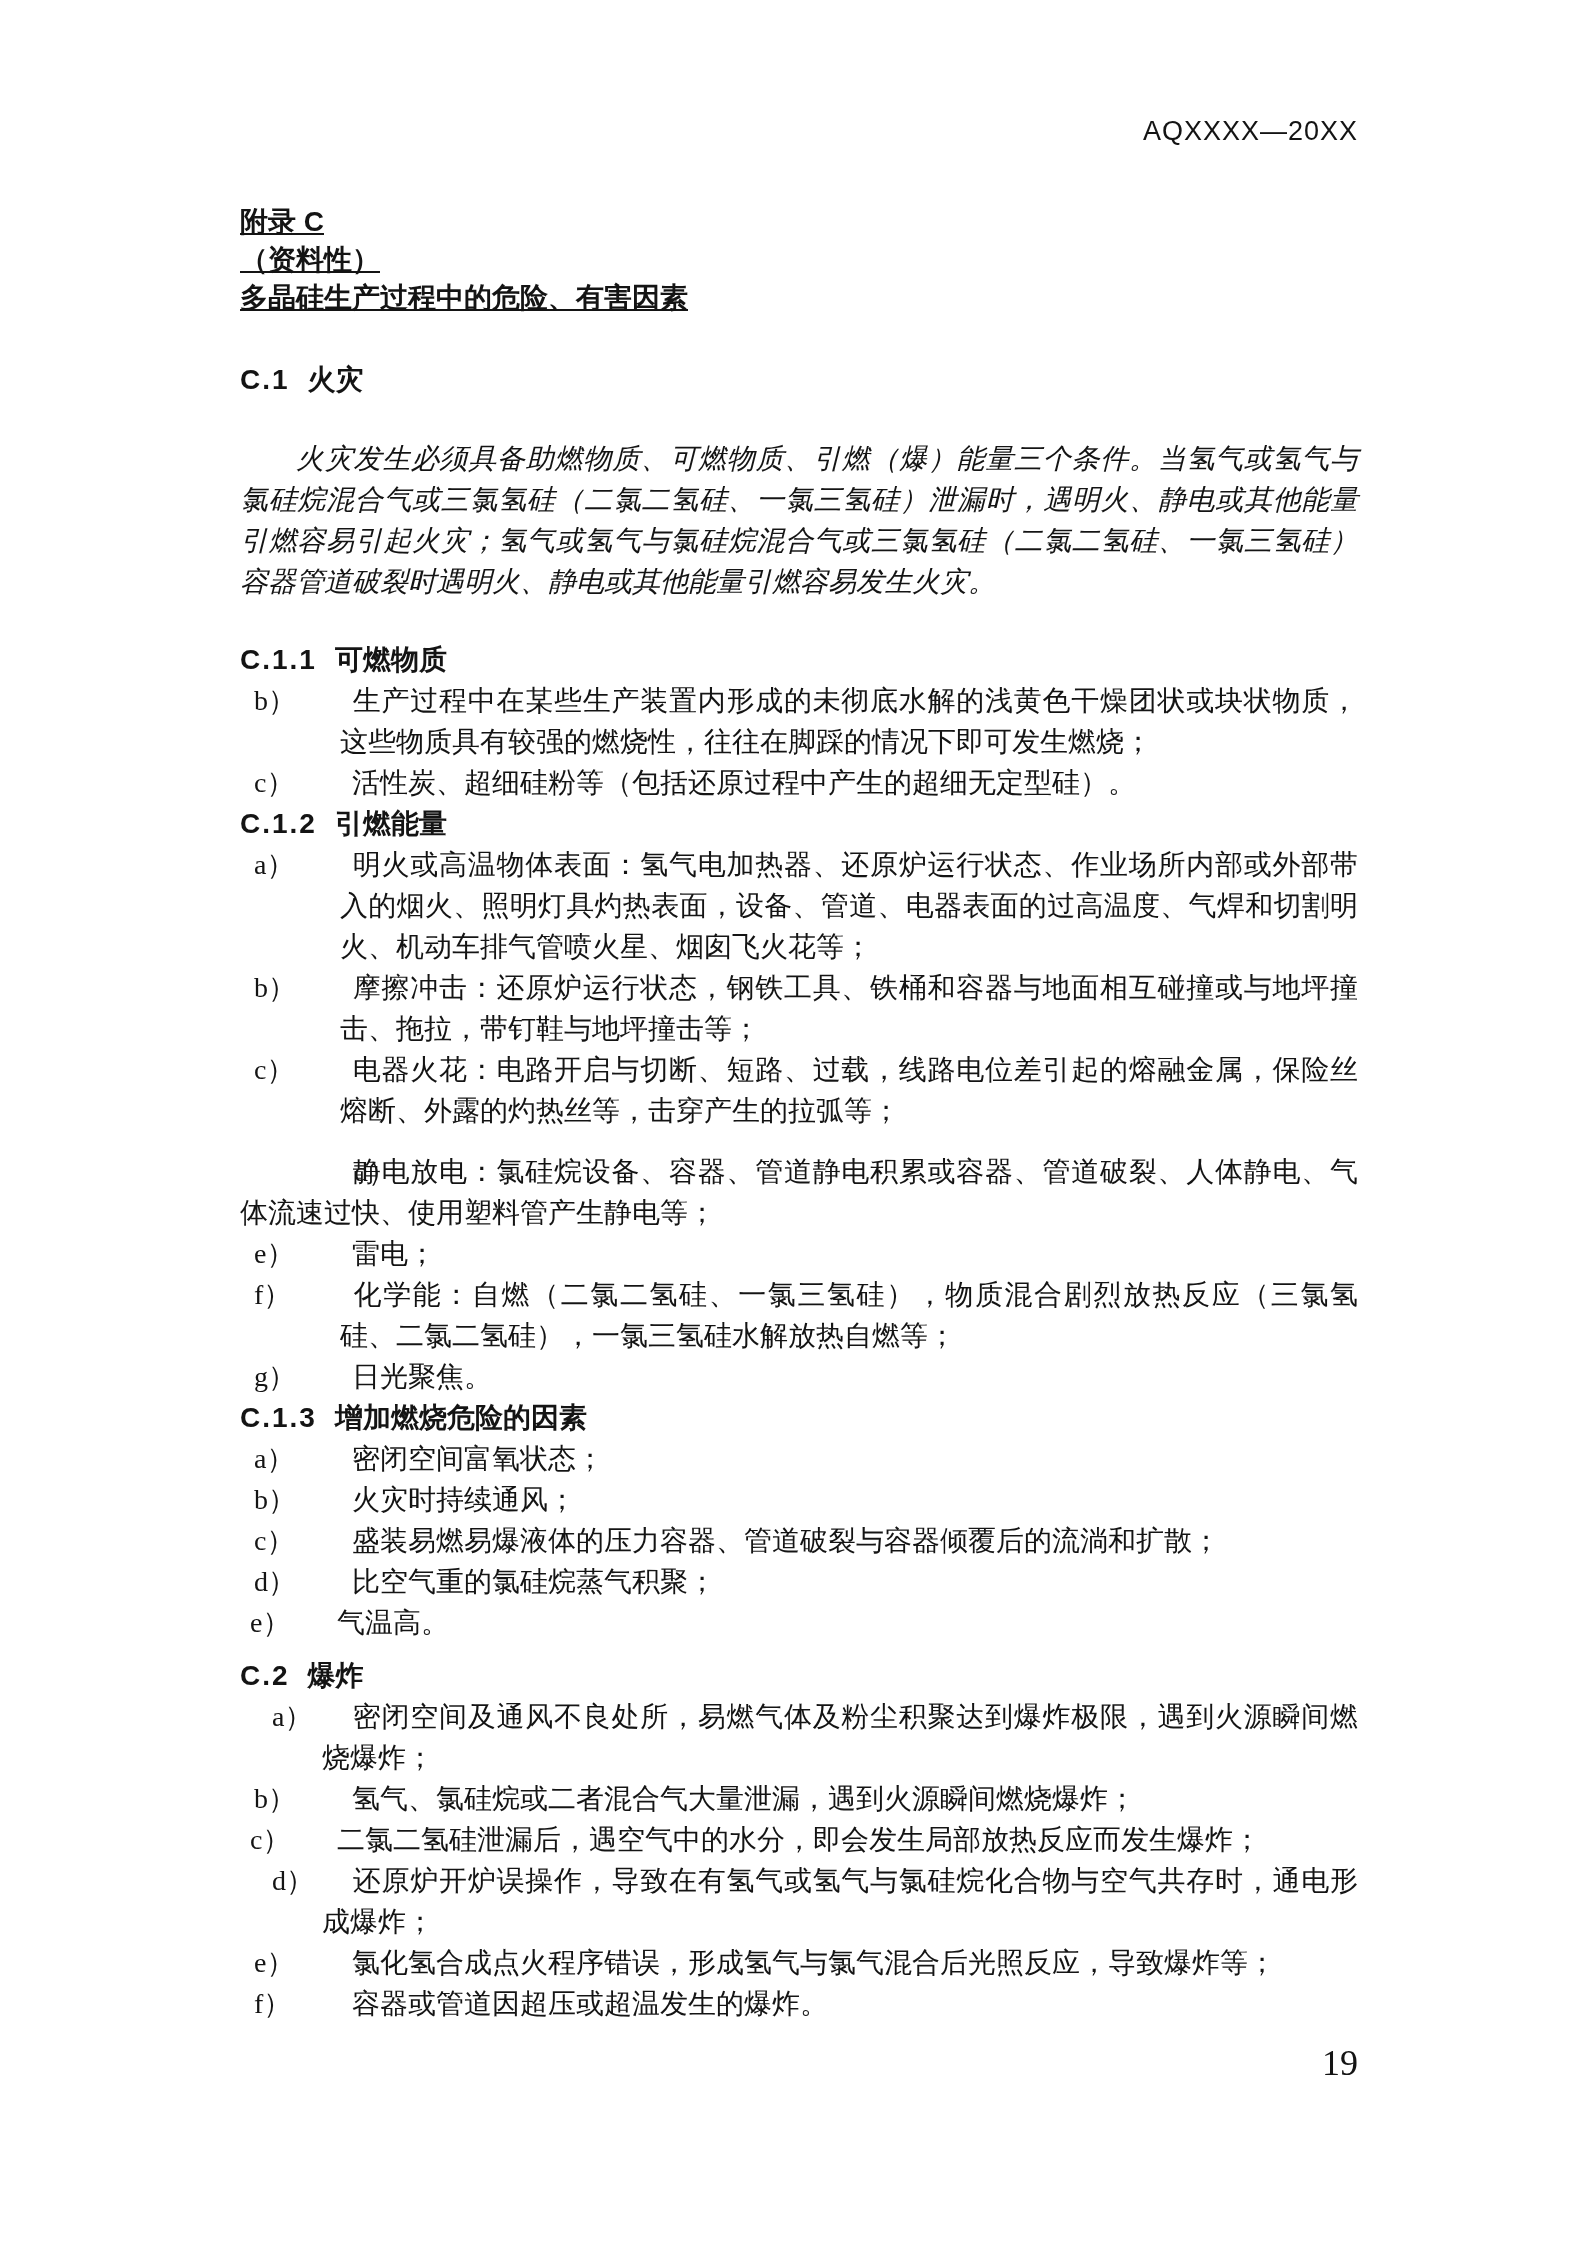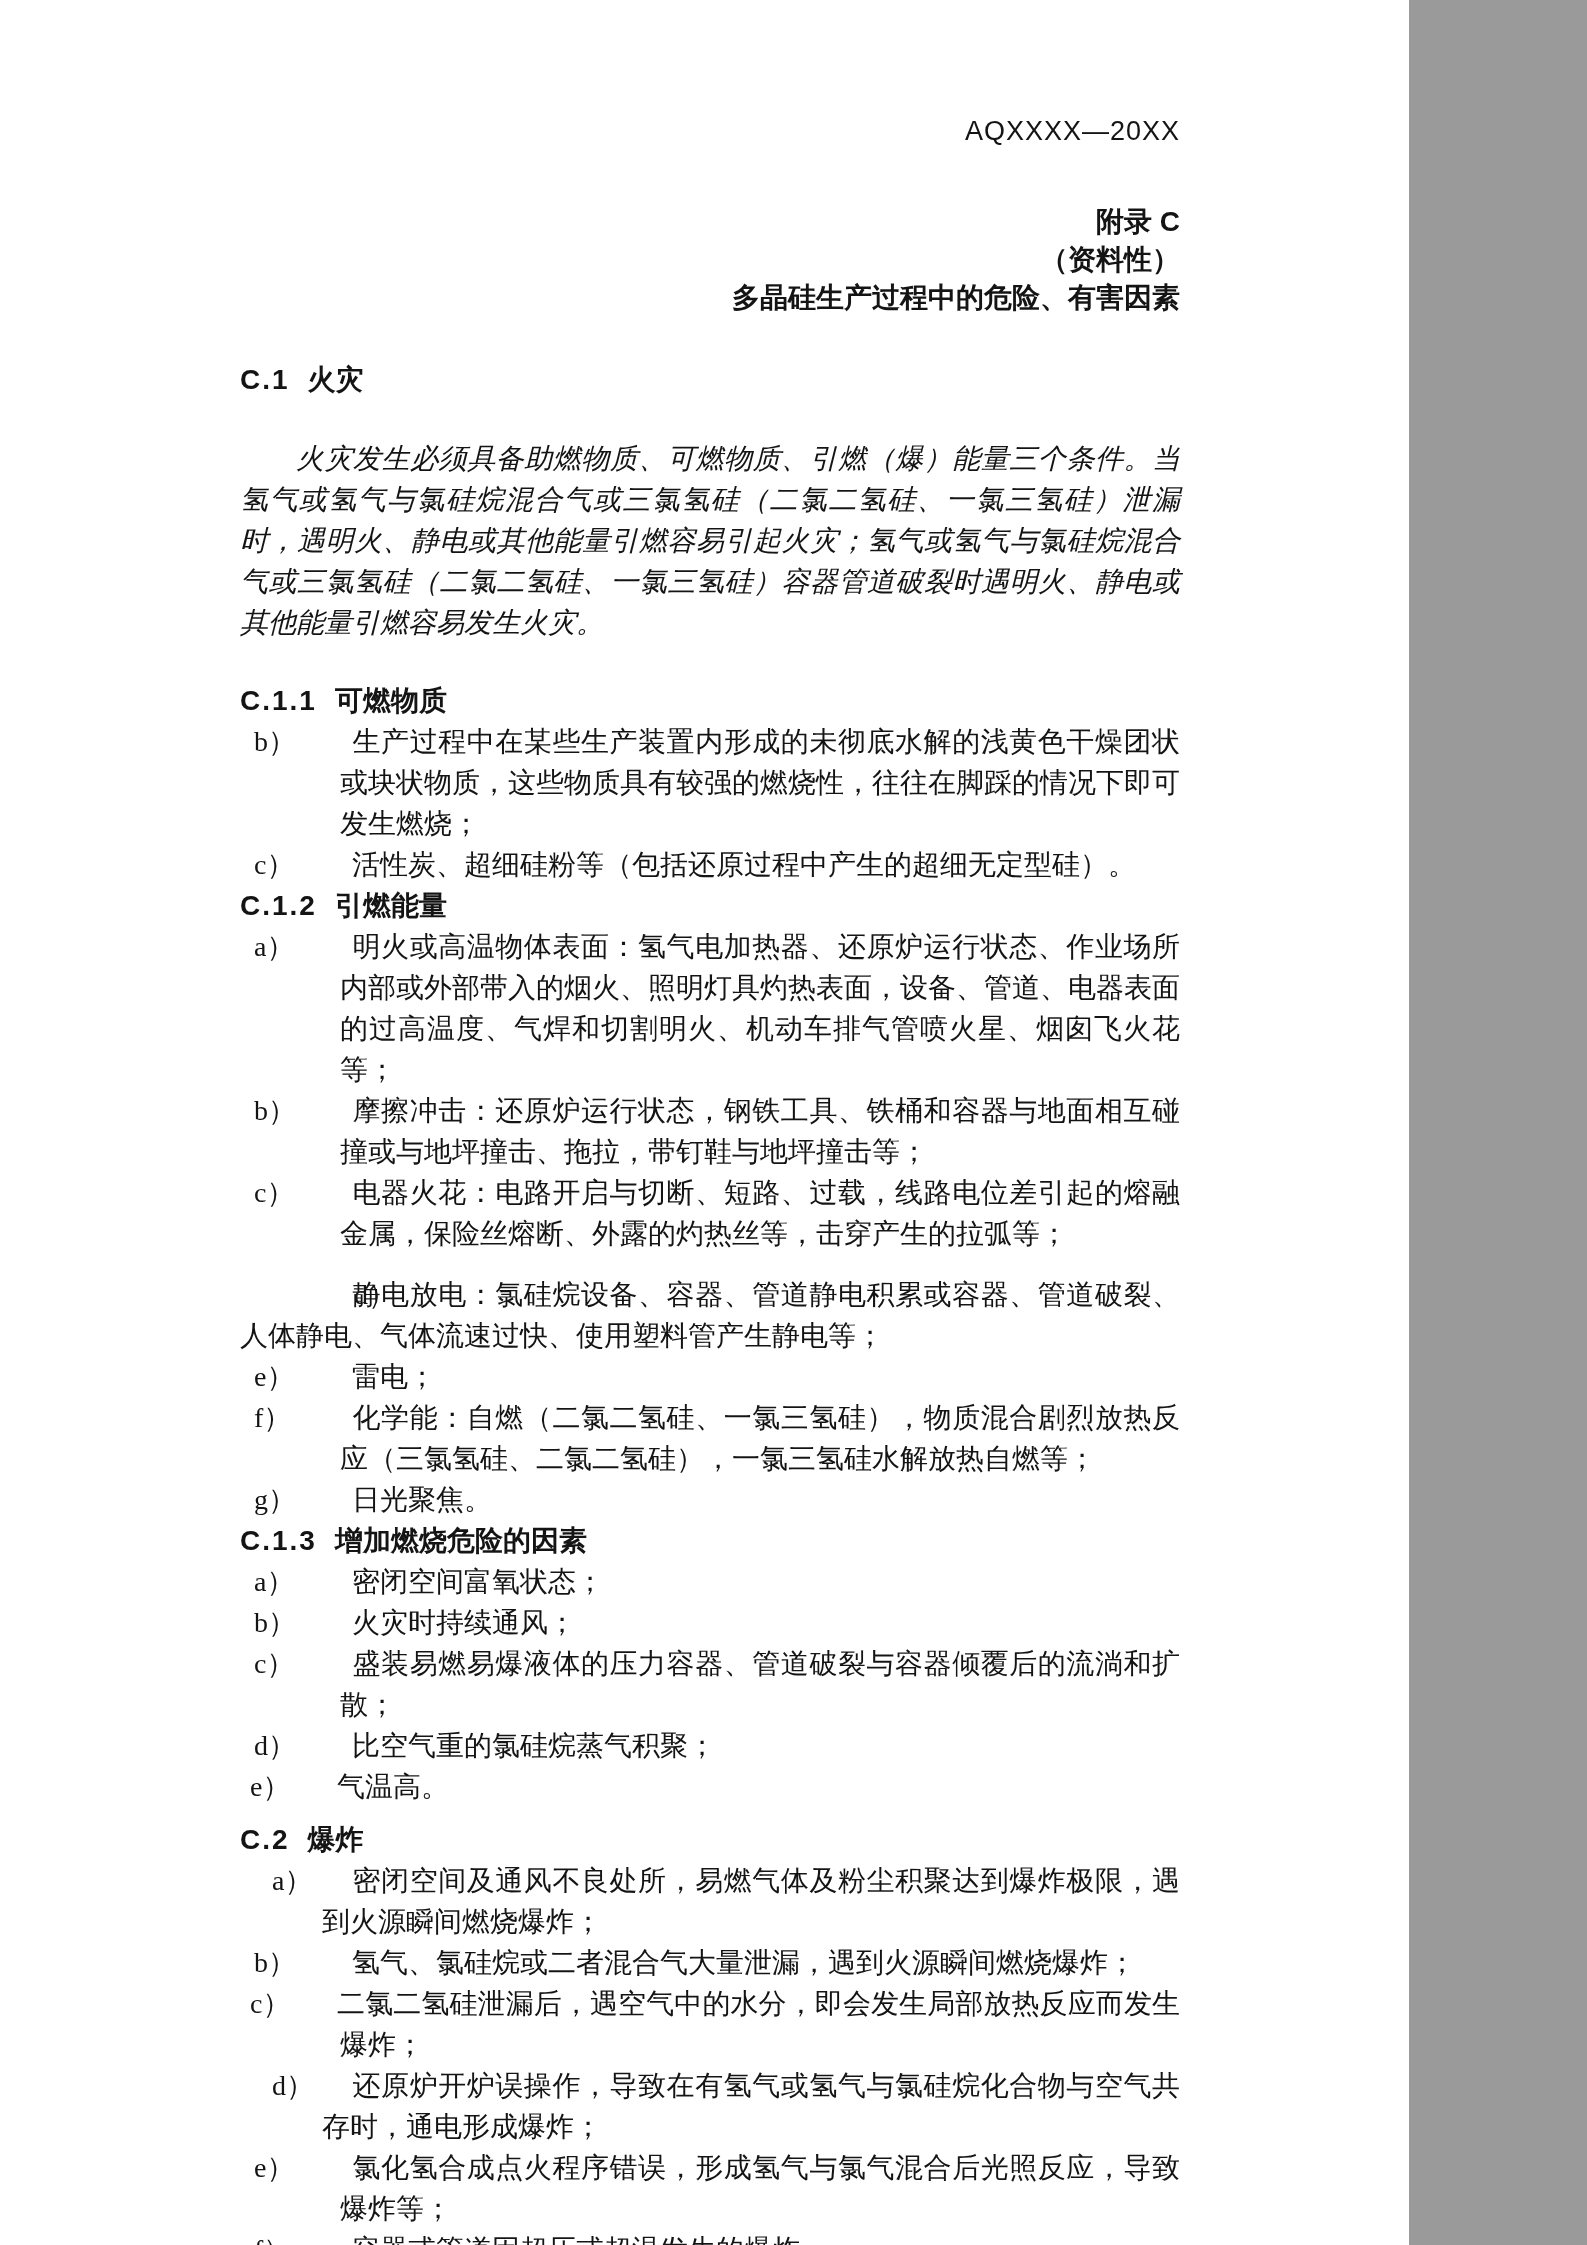--- a/index.html
+++ b/index.html
@@ -1,31 +1,31 @@
 <!DOCTYPE html>
 <html><head>
 <meta charset="utf-8">
 <style>
   html,body{margin:0;padding:0;background:#9a9a9a;}
   .page{
-    width:1409px;height:2245px;background:#ffffff;color:#141414;
+    width:1587px;height:2245px;background:#ffffff;color:#141414;
     box-sizing:border-box;position:relative;
     padding:118px 229px 0 240px;
     font-family:"Liberation Serif","DejaVu Serif",serif;
     font-size:28px;line-height:41px;
   }
   
   .hdr{
     text-align:right;
     font-family:"Liberation Sans","DejaVu Sans",sans-serif;
     font-size:27px;line-height:26px;letter-spacing:1px;
     margin-bottom:59px;
   }
   
-  .titleblock{text-align:right;}
+  .titleblock{text-align:left;text-decoration:underline;}
   .titleblock .t{
     font-family:"Liberation Sans","DejaVu Sans",sans-serif;
     font-weight:bold;font-size:28px;line-height:38px;
   }
   
   .clause{
     font-family:"Liberation Sans","DejaVu Sans",sans-serif;
     font-weight:bold;font-size:28px;line-height:41px;
     white-space:nowrap;
   }

